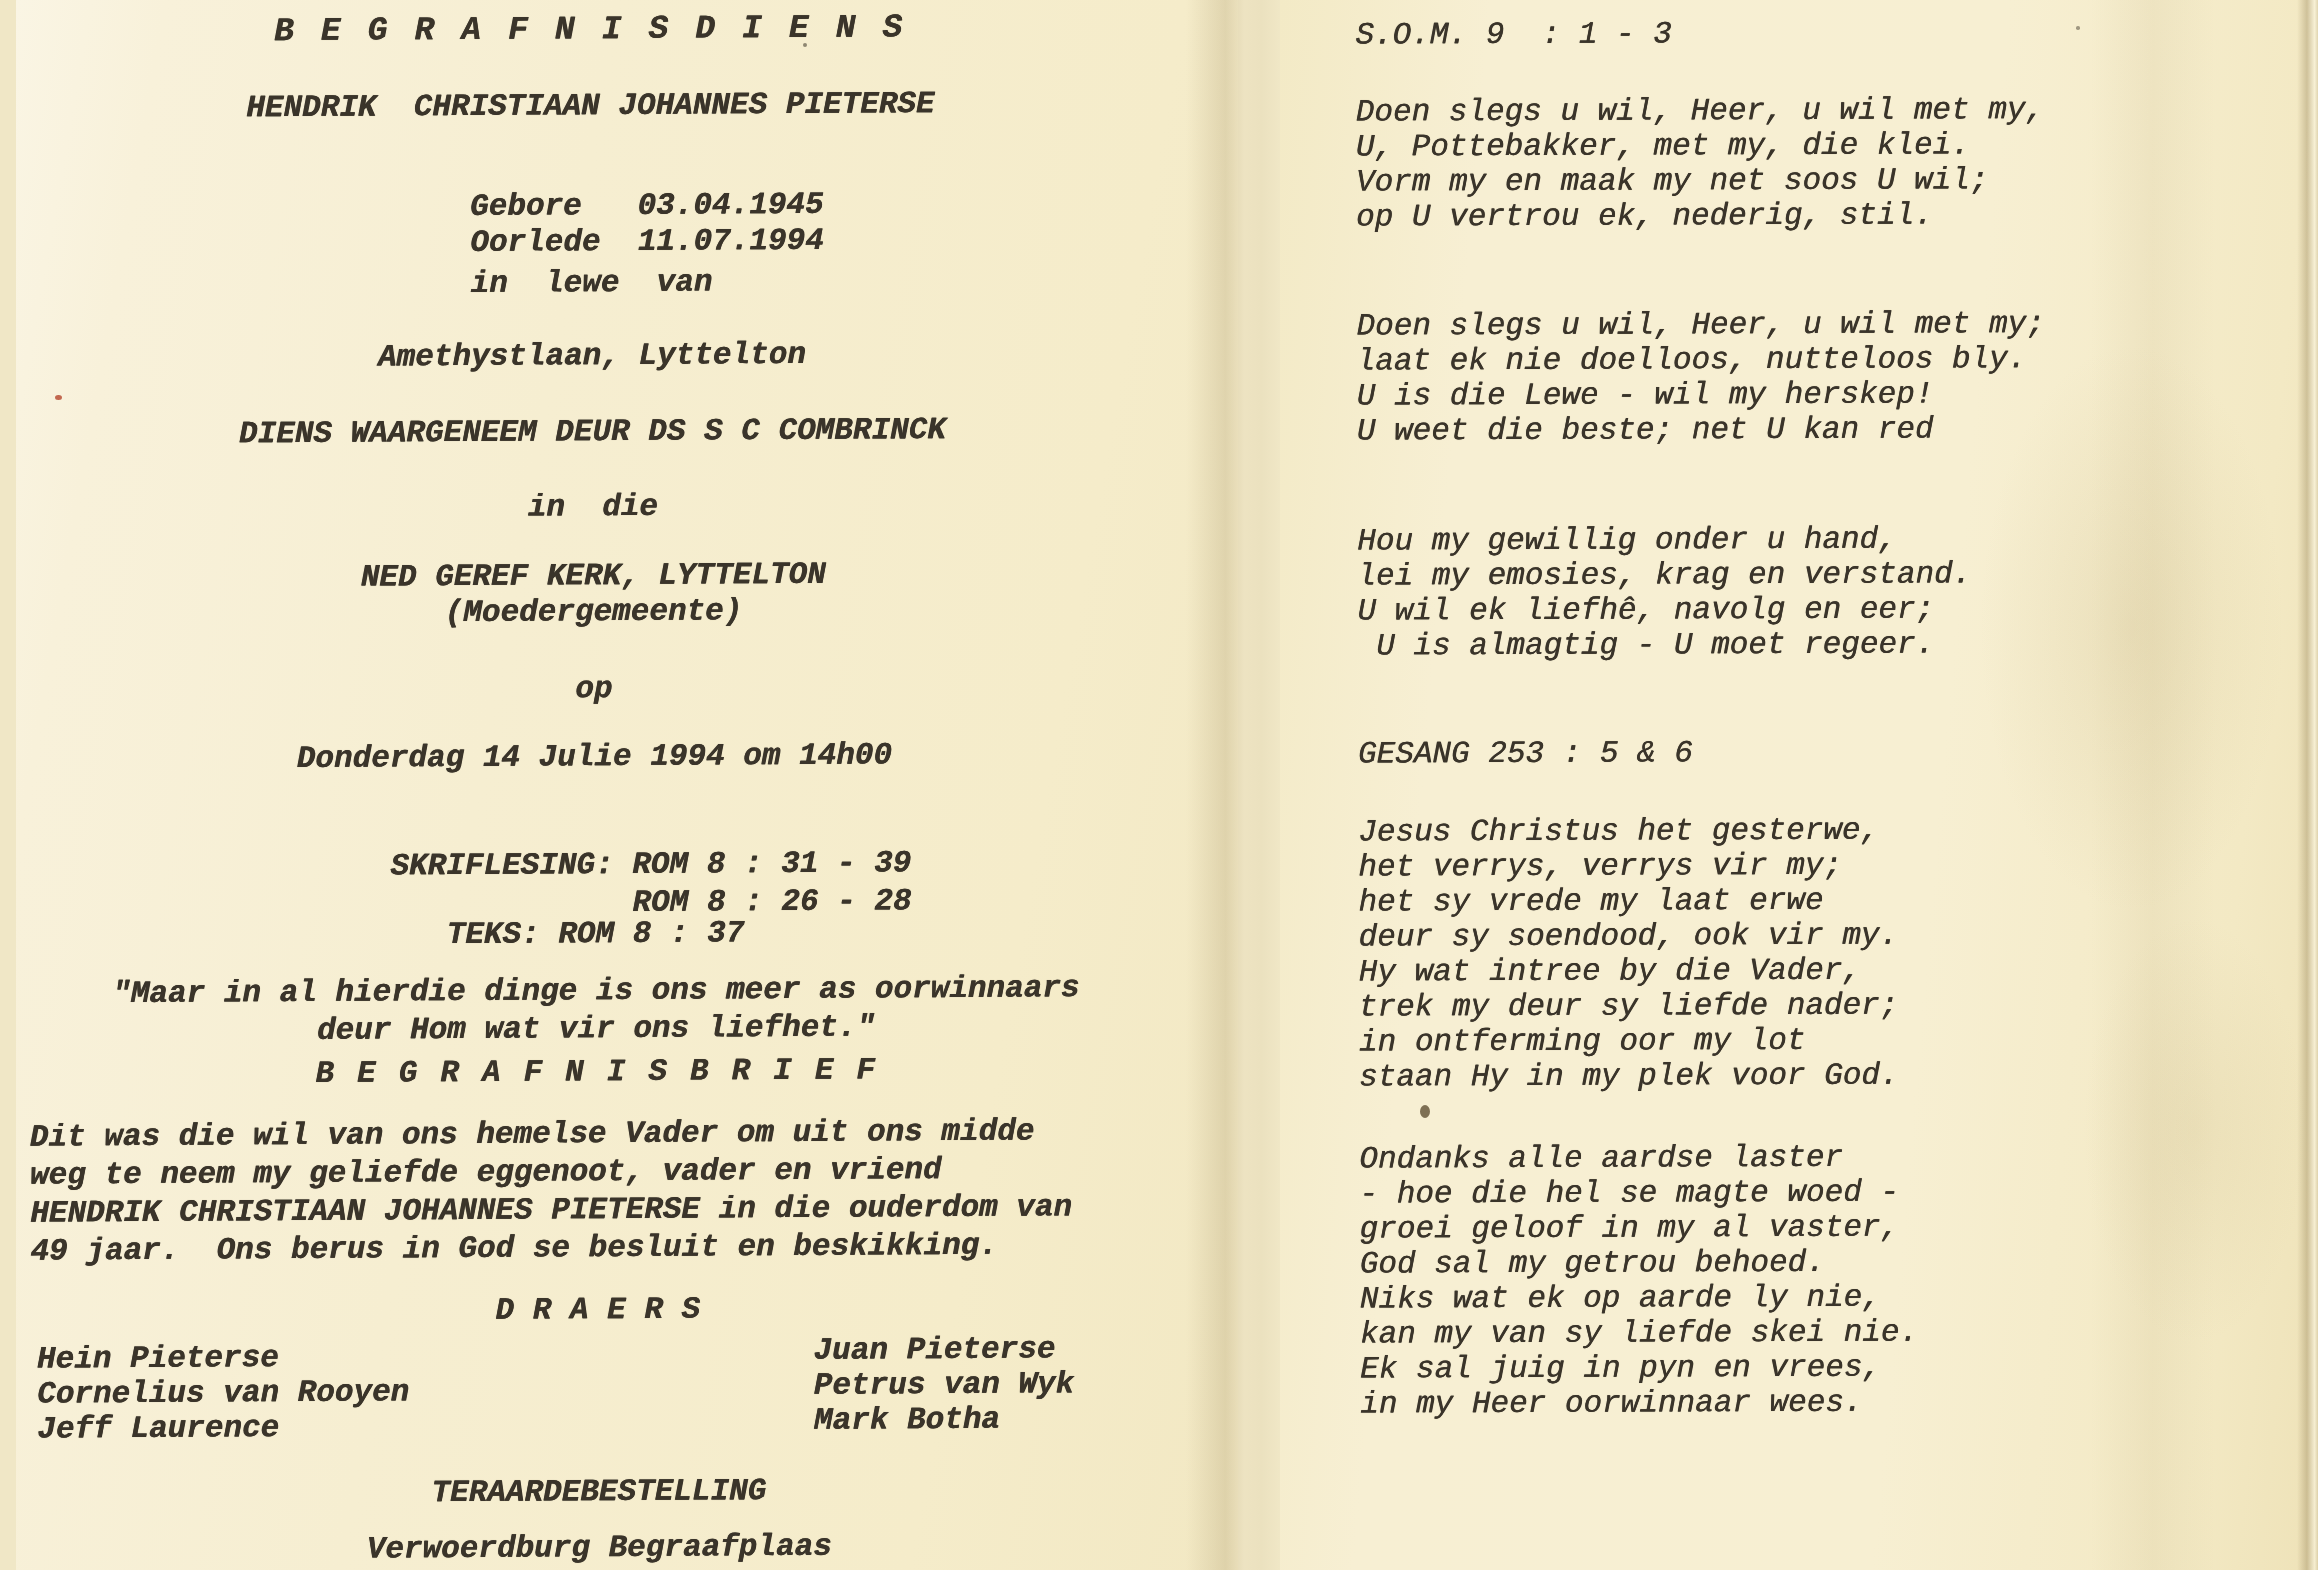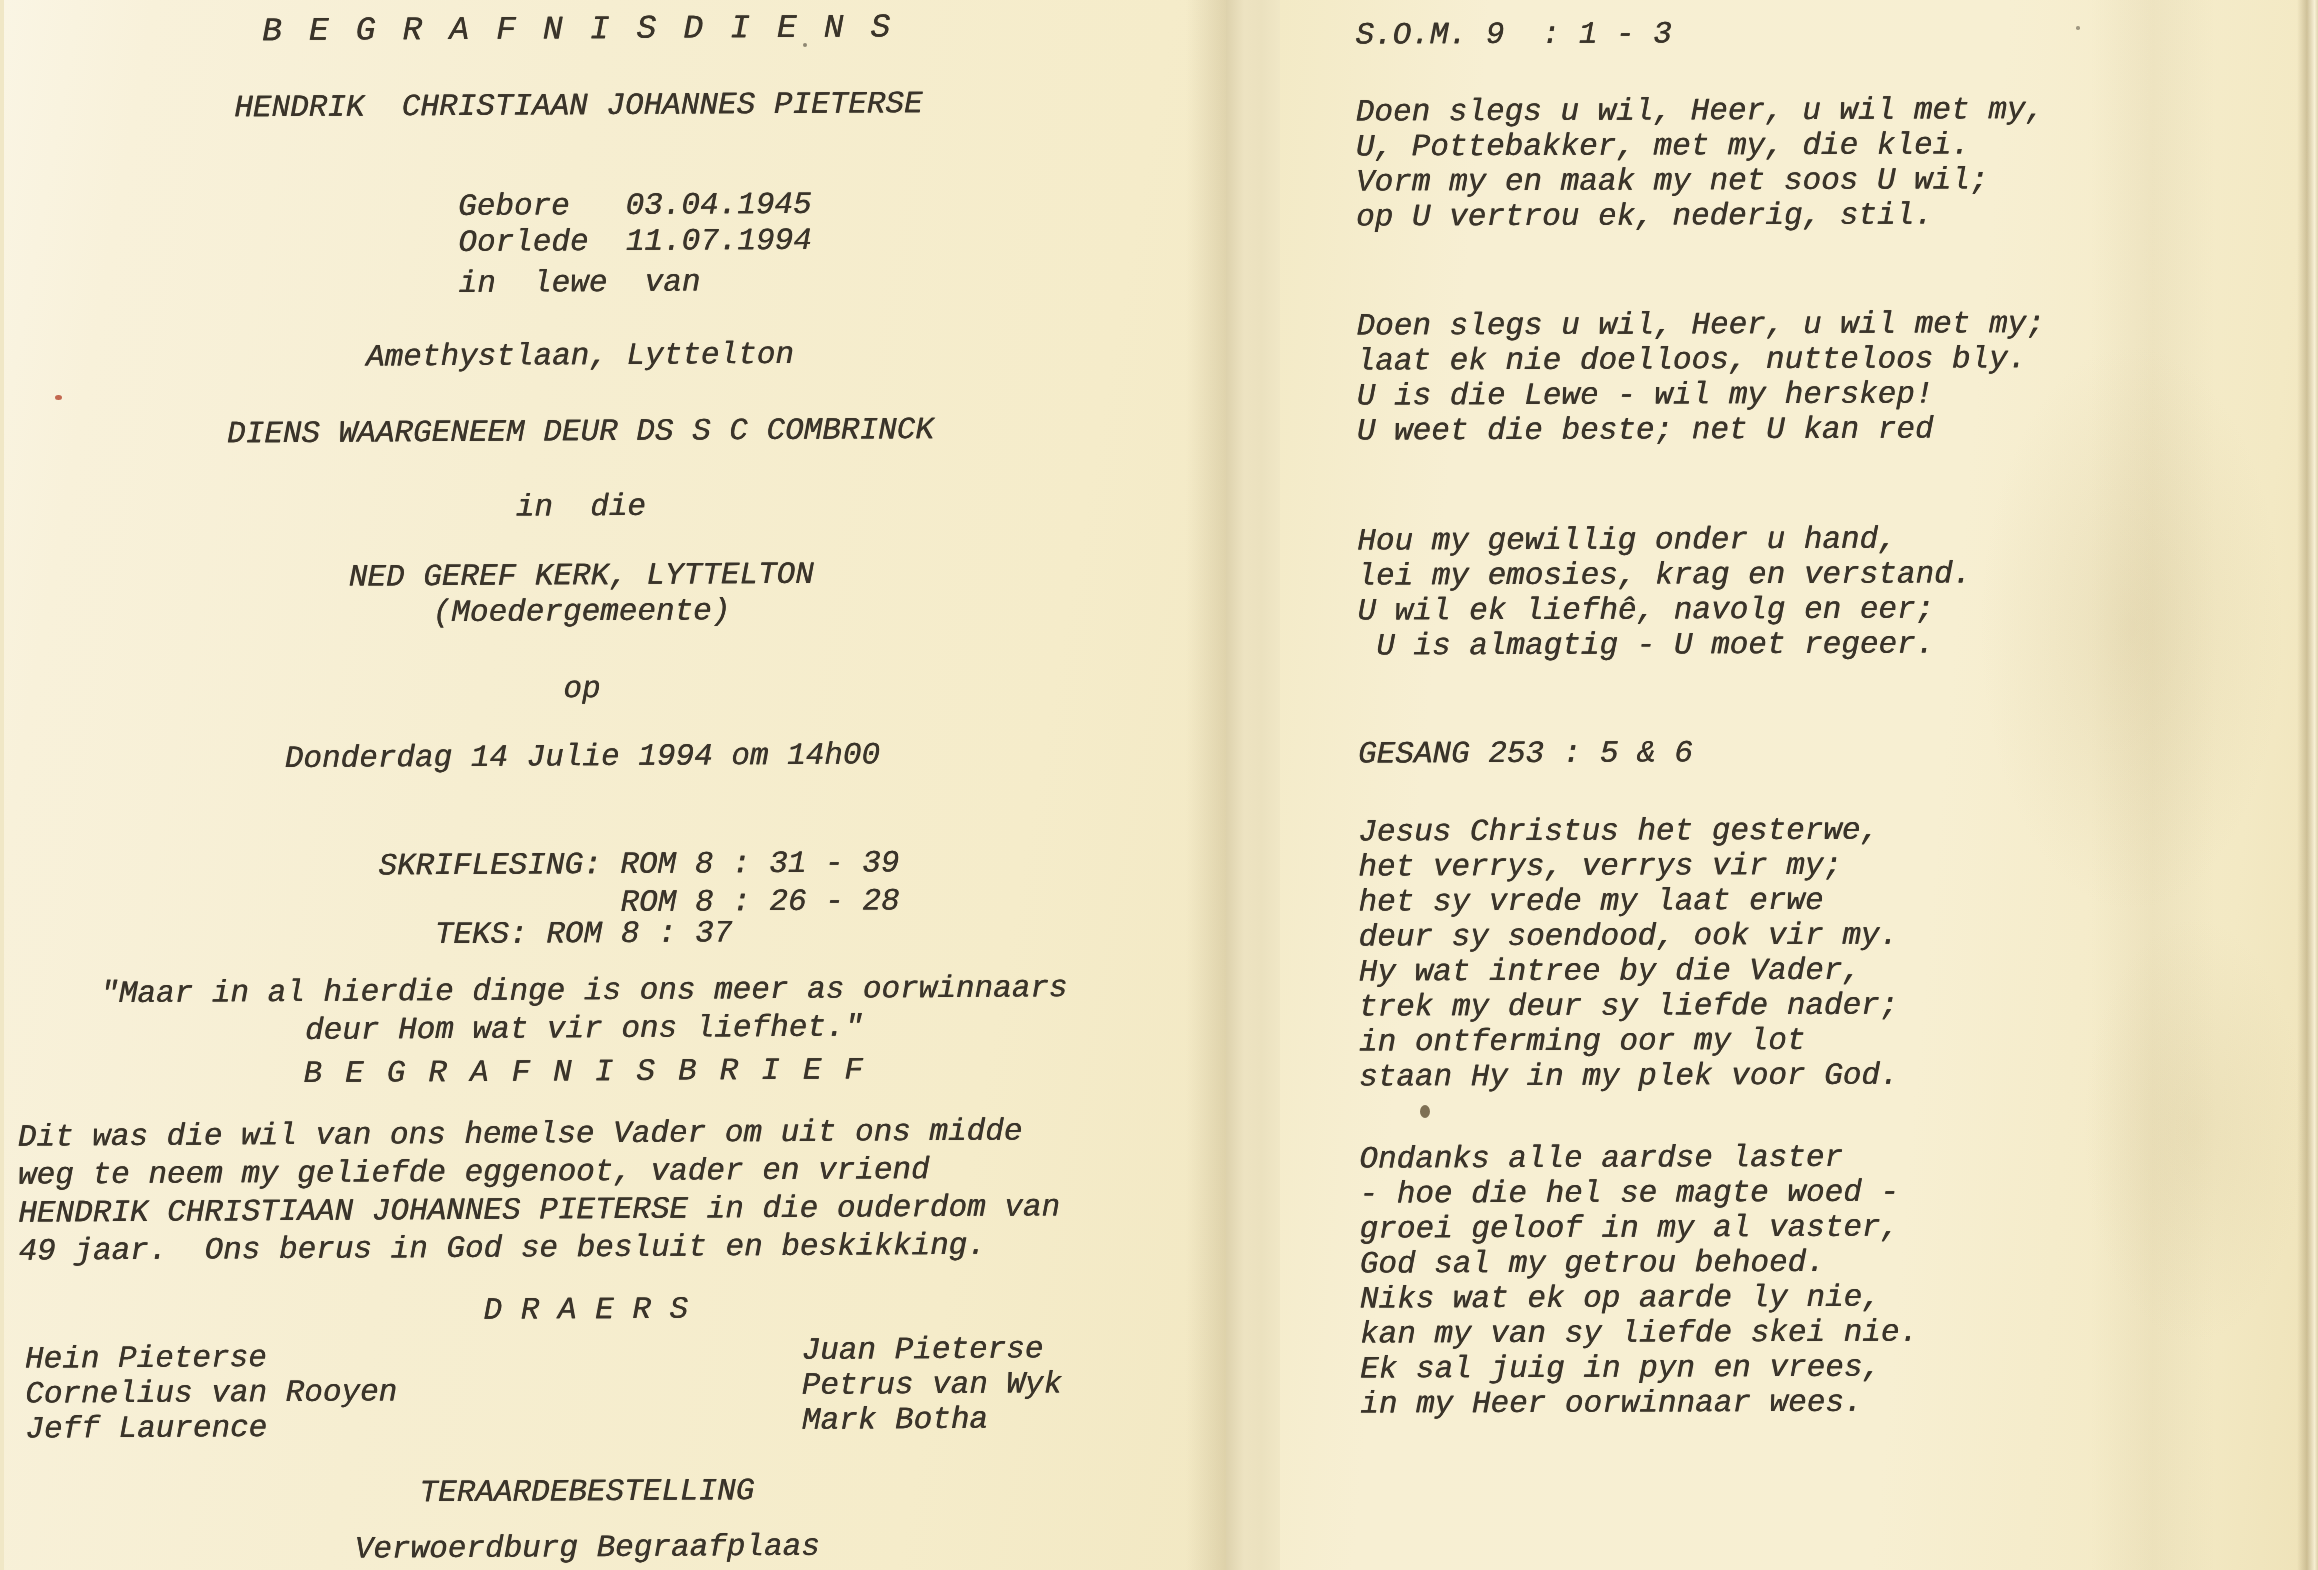--- a/index.html
+++ b/index.html
@@ -5,22 +5,23 @@
   html,body{margin:0;padding:0;}
   body{
     width:2319px;height:1570px;position:relative;overflow:hidden;
     background:#f0e7c6;
     font-family:"Liberation Mono","DejaVu Sans Mono",monospace;
     font-style:italic;
     color:#3a342a;
   }
   .page{position:absolute;top:0;bottom:0;}
   #left-page{
-    left:4px;width:1222px;
+    left:16px;width:1222px;
     background:linear-gradient(100deg,#faf5e4 0%,#f8f1da 10%,#f6eed1 40%,#f5ecca 78%,#f2e8c3 100%);
+    font-weight:bold;
   }
   #gutter{
     left:1186px;width:94px;
     background:linear-gradient(to right,rgba(190,173,128,0) 0%,rgba(170,152,105,0.28) 42%,rgba(235,224,190,0.55) 62%,rgba(190,173,128,0.10) 80%,rgba(190,173,128,0) 100%);
   }
   #right-page{
     left:1280px;right:0;
     background:linear-gradient(95deg,#f3eac6 0%,#f7efd3 18%,#f7efd2 62%,#f3e9c4 88%,#eee2b8 100%);
   }
   #right-wrinkles{

